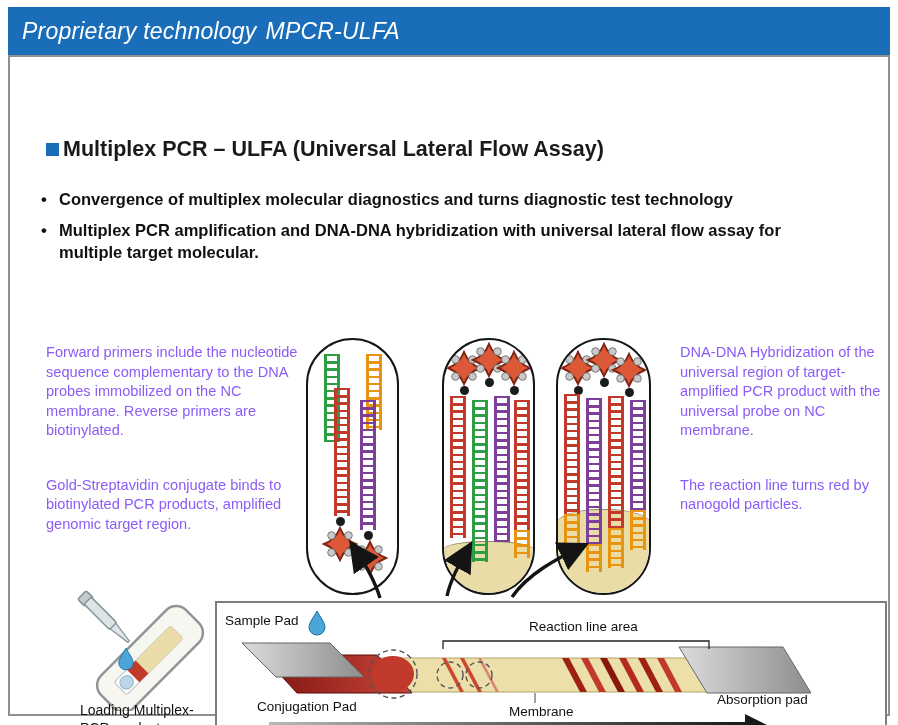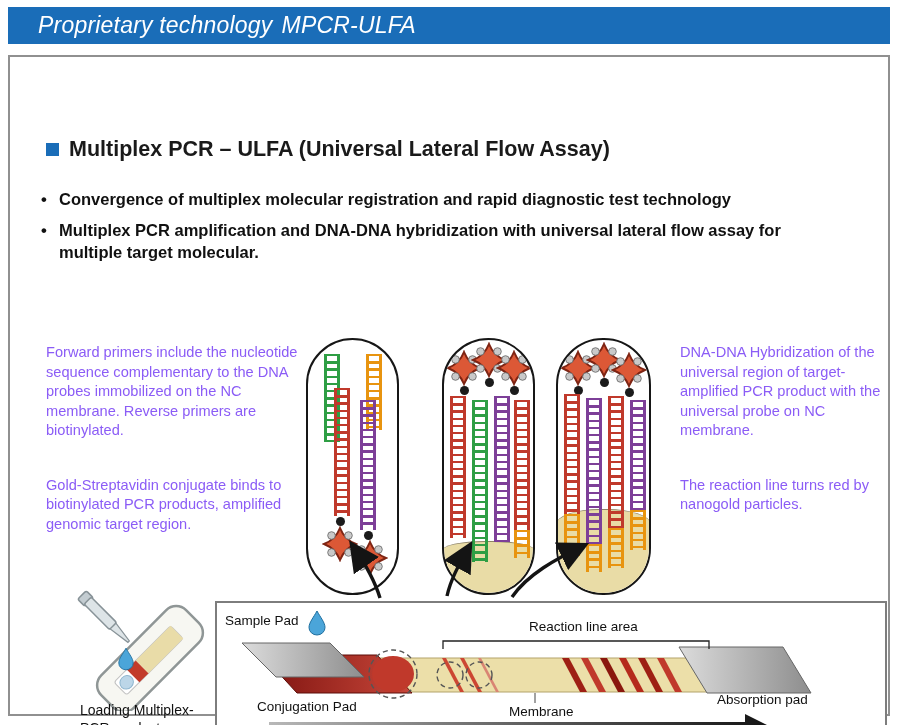--- a/index.html
+++ b/index.html
@@ -1,22 +1,22 @@
 <!DOCTYPE html>
 <html style="--header-blue: #1a6db8; --accent-blue: #1a6db8; --ladder-green: #2e9e44; --ladder-red: #c0392b; --ladder-purple: #7d3f98; --ladder-orange: #e8940f; --pool-tan: #e9dca6; --pad-red: #b02a1c; --nanogold-red: #dc5836;"><head>
 <meta charset="utf-8">
 <style>
   *{margin:0;padding:0;box-sizing:border-box}
   body{background:#ffffff}
   .slide{position:relative;width:898px;height:725px;background:#fff;font-family:"Liberation Sans",sans-serif;color:#1a1a1a;overflow:hidden}
-  .top-bar{position:absolute;left:8px;top:7px;width:882px;height:37px;background:var(--header-blue,#1a6db8);color:#fff;display:flex;align-items:center;padding-left:30px;font-style:italic;font-size:23px;letter-spacing:.2px}
+  .top-bar{position:absolute;left:8px;top:7px;width:882px;height:49px;background:var(--header-blue,#1a6db8);color:#fff;display:flex;align-items:center;padding-left:14px;font-style:italic;font-size:23px;letter-spacing:.2px}
   .top-bar .prefix{font-weight:400;margin-right:9px}
   .top-bar .product{font-weight:400}
   .main-box{position:absolute;left:8px;top:55px;width:882px;height:661px;border:2px solid #909090;background:#fff}
-  .section-title{position:absolute;left:36px;top:80px;font-size:21.5px;font-weight:700;display:flex;align-items:flex-start;gap:10px}
+  .section-title{position:absolute;left:36px;top:80px;font-size:21.5px;font-weight:700;display:flex;align-items:flex-start;gap:4px}
   .sq{width:13px;height:13px;background:var(--accent-blue,#1a6db8);flex:0 0 auto;margin-top:6px}
   .bullets{position:absolute;left:30px;top:132px;width:788px;list-style:none}
   .bullets li{position:relative;padding-left:19px;font-size:16.5px;font-weight:700;line-height:1.33;margin-bottom:9px;color:#111}
   .bullets li::before{content:"•";position:absolute;left:1px;top:0}
   .note{position:absolute;font-size:14.6px;line-height:1.34;color:#8b5cf6}
   .note-left{left:36px;top:286px;width:252px}
   .note-right{left:670px;top:286px;width:202px}
   .note p + p{margin-top:35px}
   .capsule{position:absolute;width:93px;height:257px;border:2.5px solid #161616;border-radius:47px;background:#fff;overflow:hidden}
   #cap1{left:296px;top:281px}
@@ -63,21 +63,21 @@
   </div>
 
   <div class="main-box">
 
     <div class="section-title">
       <span class="sq"></span>
       <span>Multiplex PCR – ULFA (Universal Lateral Flow Assay)</span>
     </div>
 
     <ul class="bullets">
-      <li><span>Convergence of multiplex molecular registration and rapid diagnostic test technology</span></li>
+      <li><span>Convergence of multiplex molecular diagnostics and turns diagnostic test technology</span></li>
       <li><span>Multiplex PCR amplification and DNA-DNA hybridization with universal lateral flow assay for multiple target molecular.</span></li>
     </ul>
 
     <div class="note note-left">
       <p>Forward primers include the nucleotide sequence complementary to the DNA probes immobilized on the NC membrane. Reverse primers are biotinylated.</p>
       <p>Gold-Streptavidin conjugate binds to biotinylated PCR products, amplified genomic target region.</p>
     </div>
 
     <div class="note note-right">
       <p>DNA-DNA Hybridization of the universal region of target-amplified PCR product with the universal probe on NC membrane.</p>

